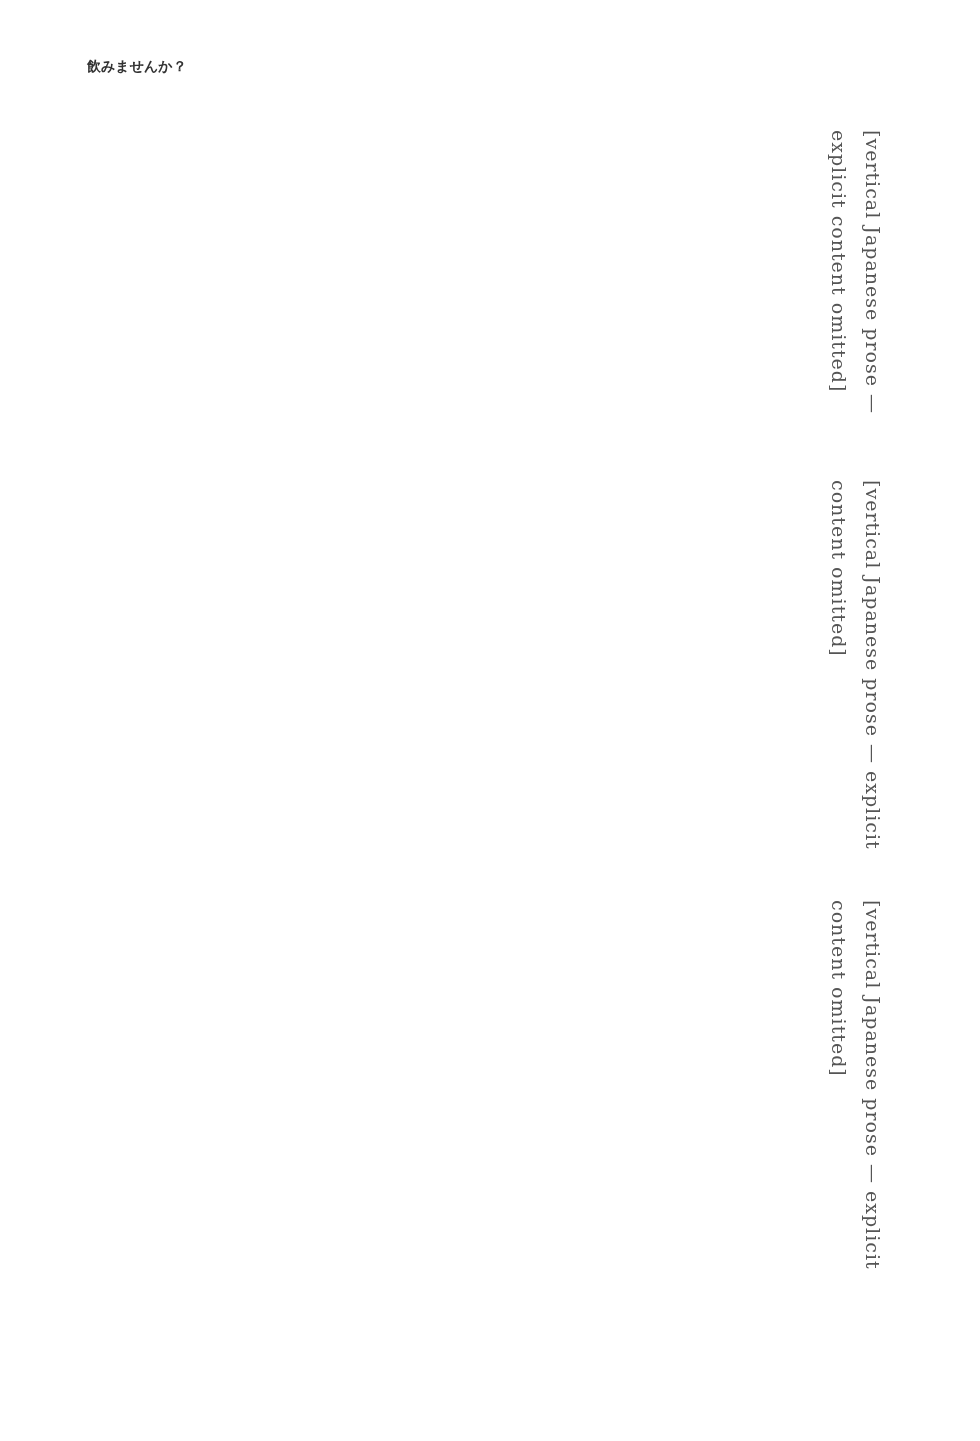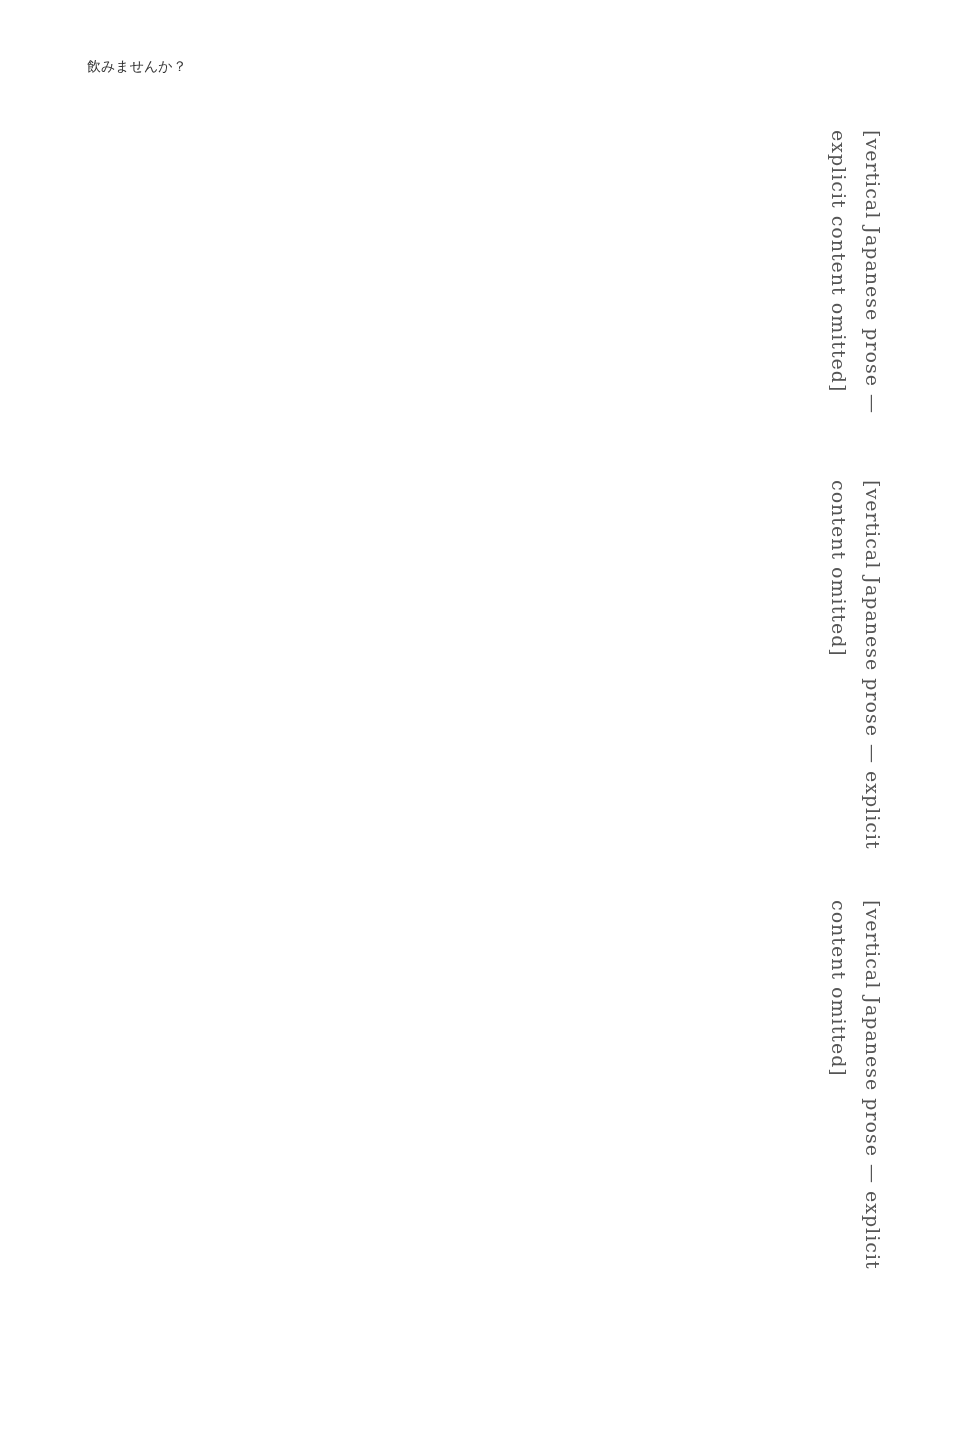--- a/index.html
+++ b/index.html
@@ -1,19 +1,19 @@
 <!DOCTYPE html>
 <html><head>
 <meta charset="utf-8">
 <style>
   html, body { margin:0; padding:0; background:#fff; }
   body { width:980px; height:1441px; position:relative; overflow:hidden;
          font-family:"DejaVu Serif", serif; color:#222; }
   .header { position:absolute; left:87px; top:58px; font-size:14px;
-            font-family:"DejaVu Sans", sans-serif; color:#333; }
+            font-family:"DejaVu Sans", sans-serif; color:#333;font-weight:bold; }
   .pagenum { position:absolute; left:86px; top:1472px; font-size:16px;
              font-family:"DejaVu Sans", sans-serif; color:#222; }
   .block { position:absolute; writing-mode:vertical-rl; font-size:19px;
            line-height:34px; letter-spacing:1px; color:#555; }
   .block.top { top:130px; height:330px; }
   .block.mid { top:480px; height:400px; }
   .block.bot { top:900px; height:400px; }
   .block.right { right:90px; }
 </style>
 </head>

